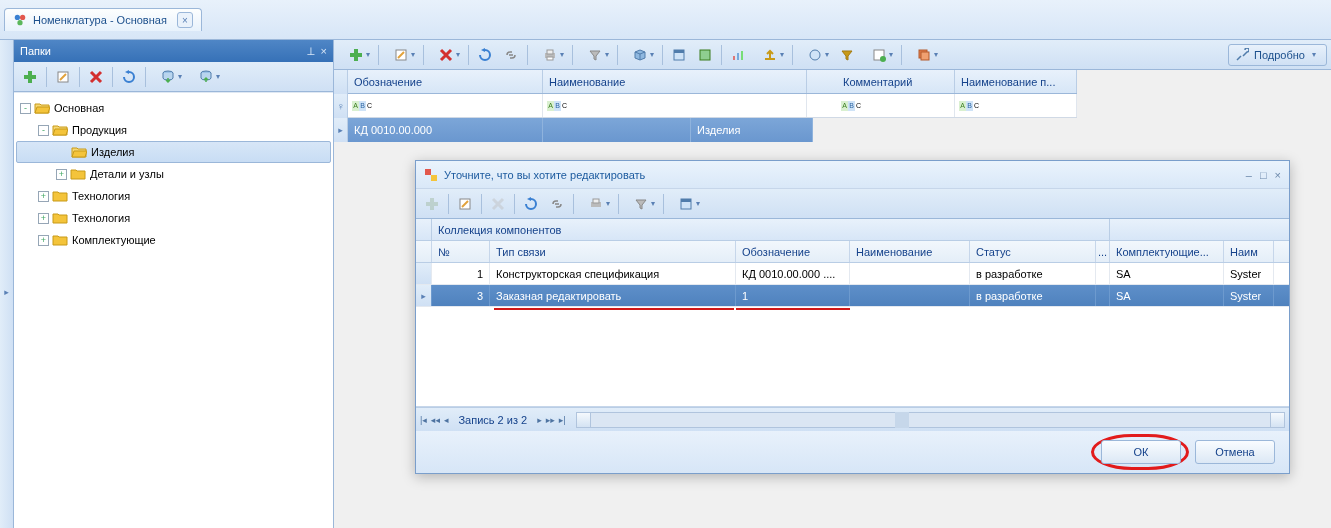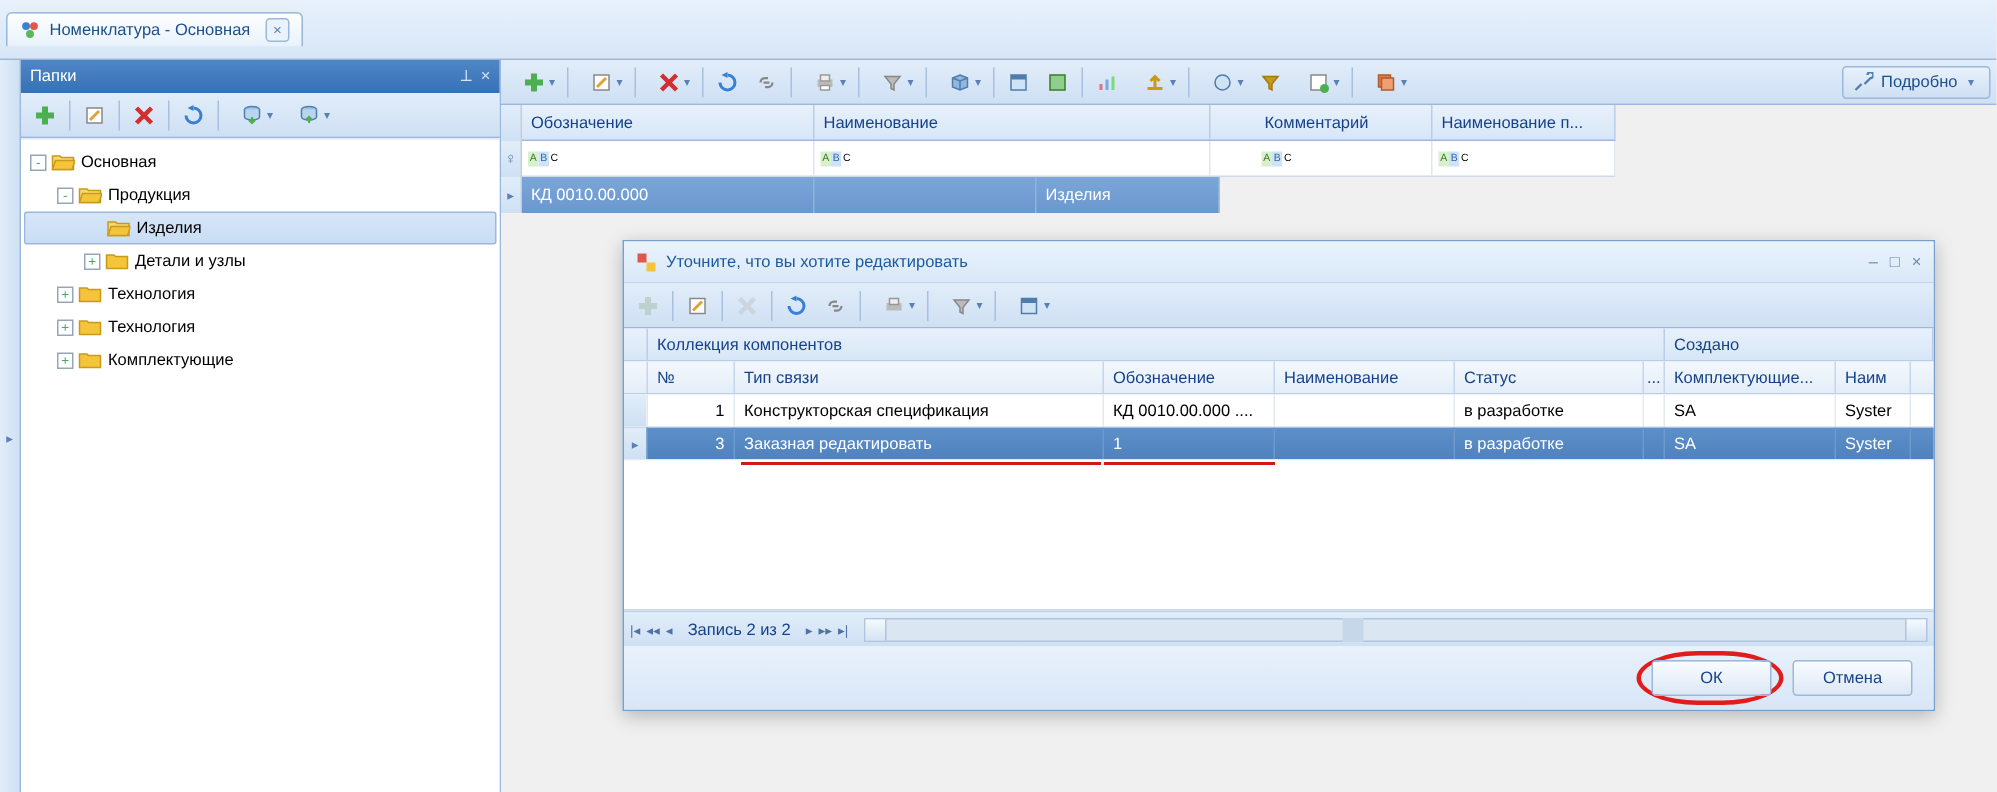--- a/index.html
+++ b/index.html
@@ -455,21 +455,20 @@
           <rect x="2" y="2" width="10" height="10" fill="#cfe3f7" stroke="#507cab"></rect>
           <rect x="2" y="2" width="10" height="3" fill="#507cab"></rect>
         </svg>
       </div>
   </div>
 
   <div class="dialog-body">
     <div class="sub-header-row">
       <div class="sh-cell d-ind"></div>
       <div class="sh-cell" style="width:678px;">Коллекция компонентов</div>
-      <div class="sh-cell" style="flex:1;">Создано</div>
     </div>
     <div class="col-header-row">
       <div class="ch-cell d-ind"></div>
       <div class="ch-cell d0">№</div>
       <div class="ch-cell d1">Тип связи</div>
       <div class="ch-cell d2">Обозначение</div>
       <div class="ch-cell d3">Наименование</div>
       <div class="ch-cell d4">Статус</div>
       <div class="ch-cell d5 dots">...</div>
       <div class="ch-cell d6">Комплектующие...</div>

